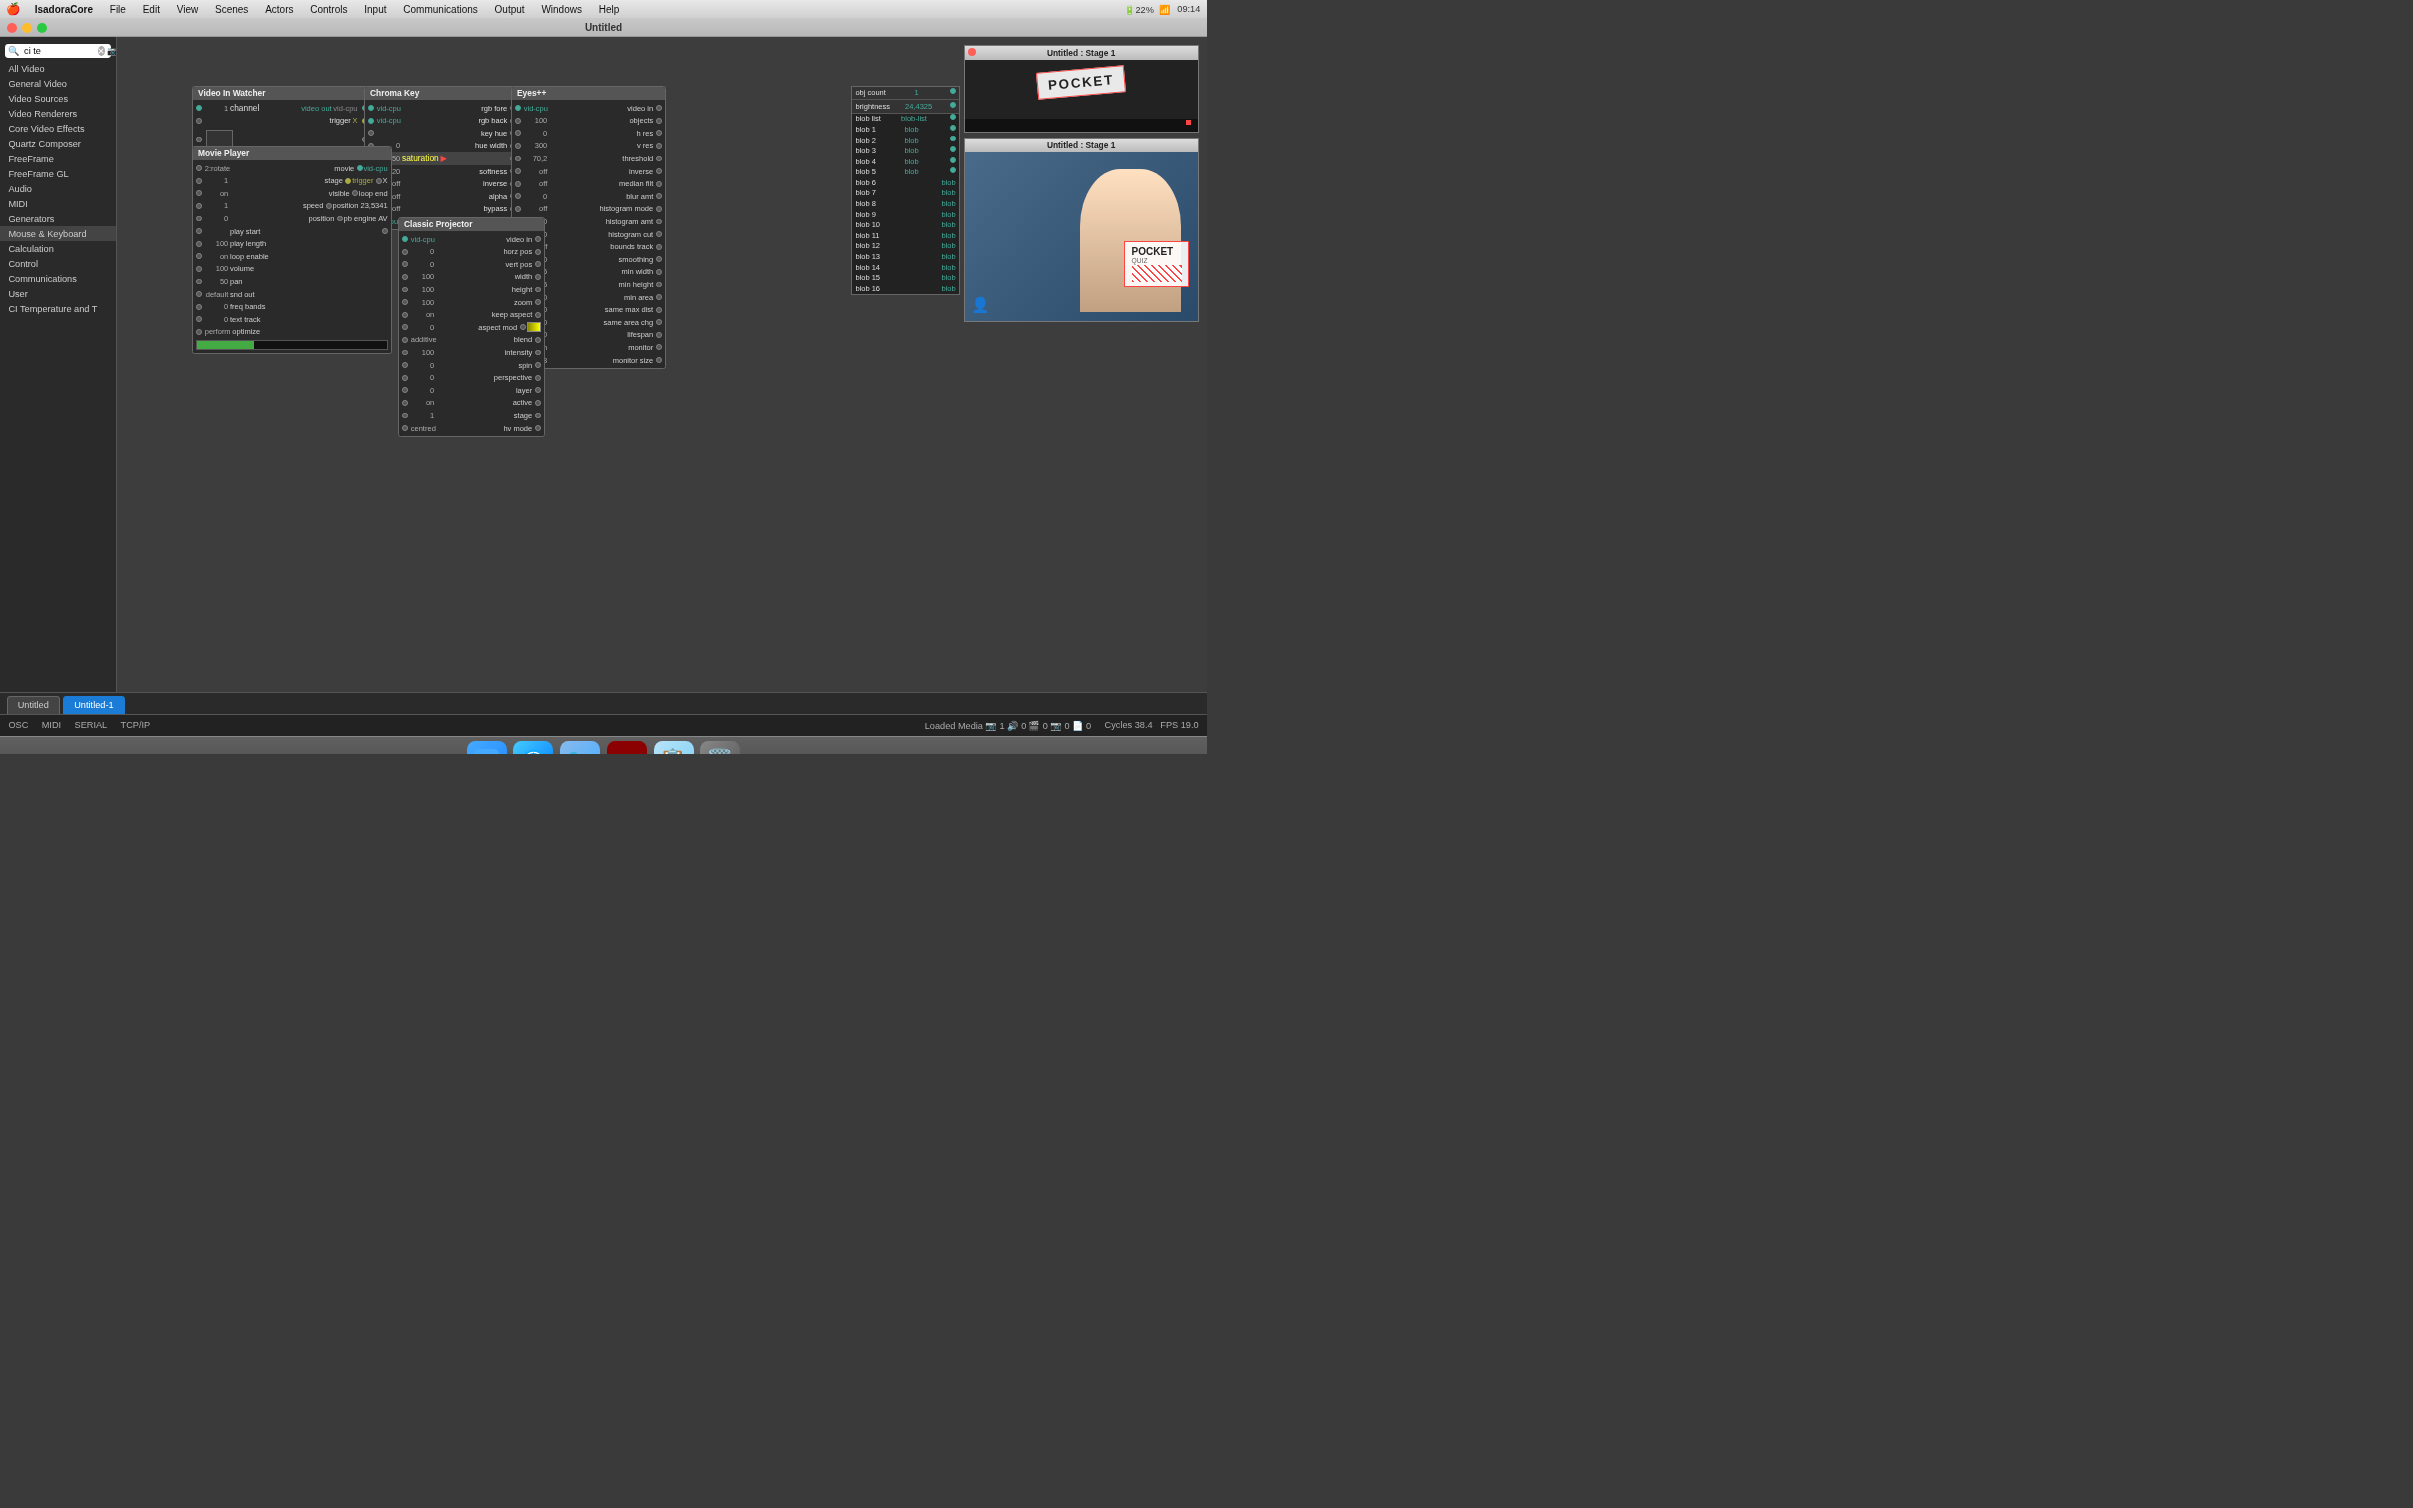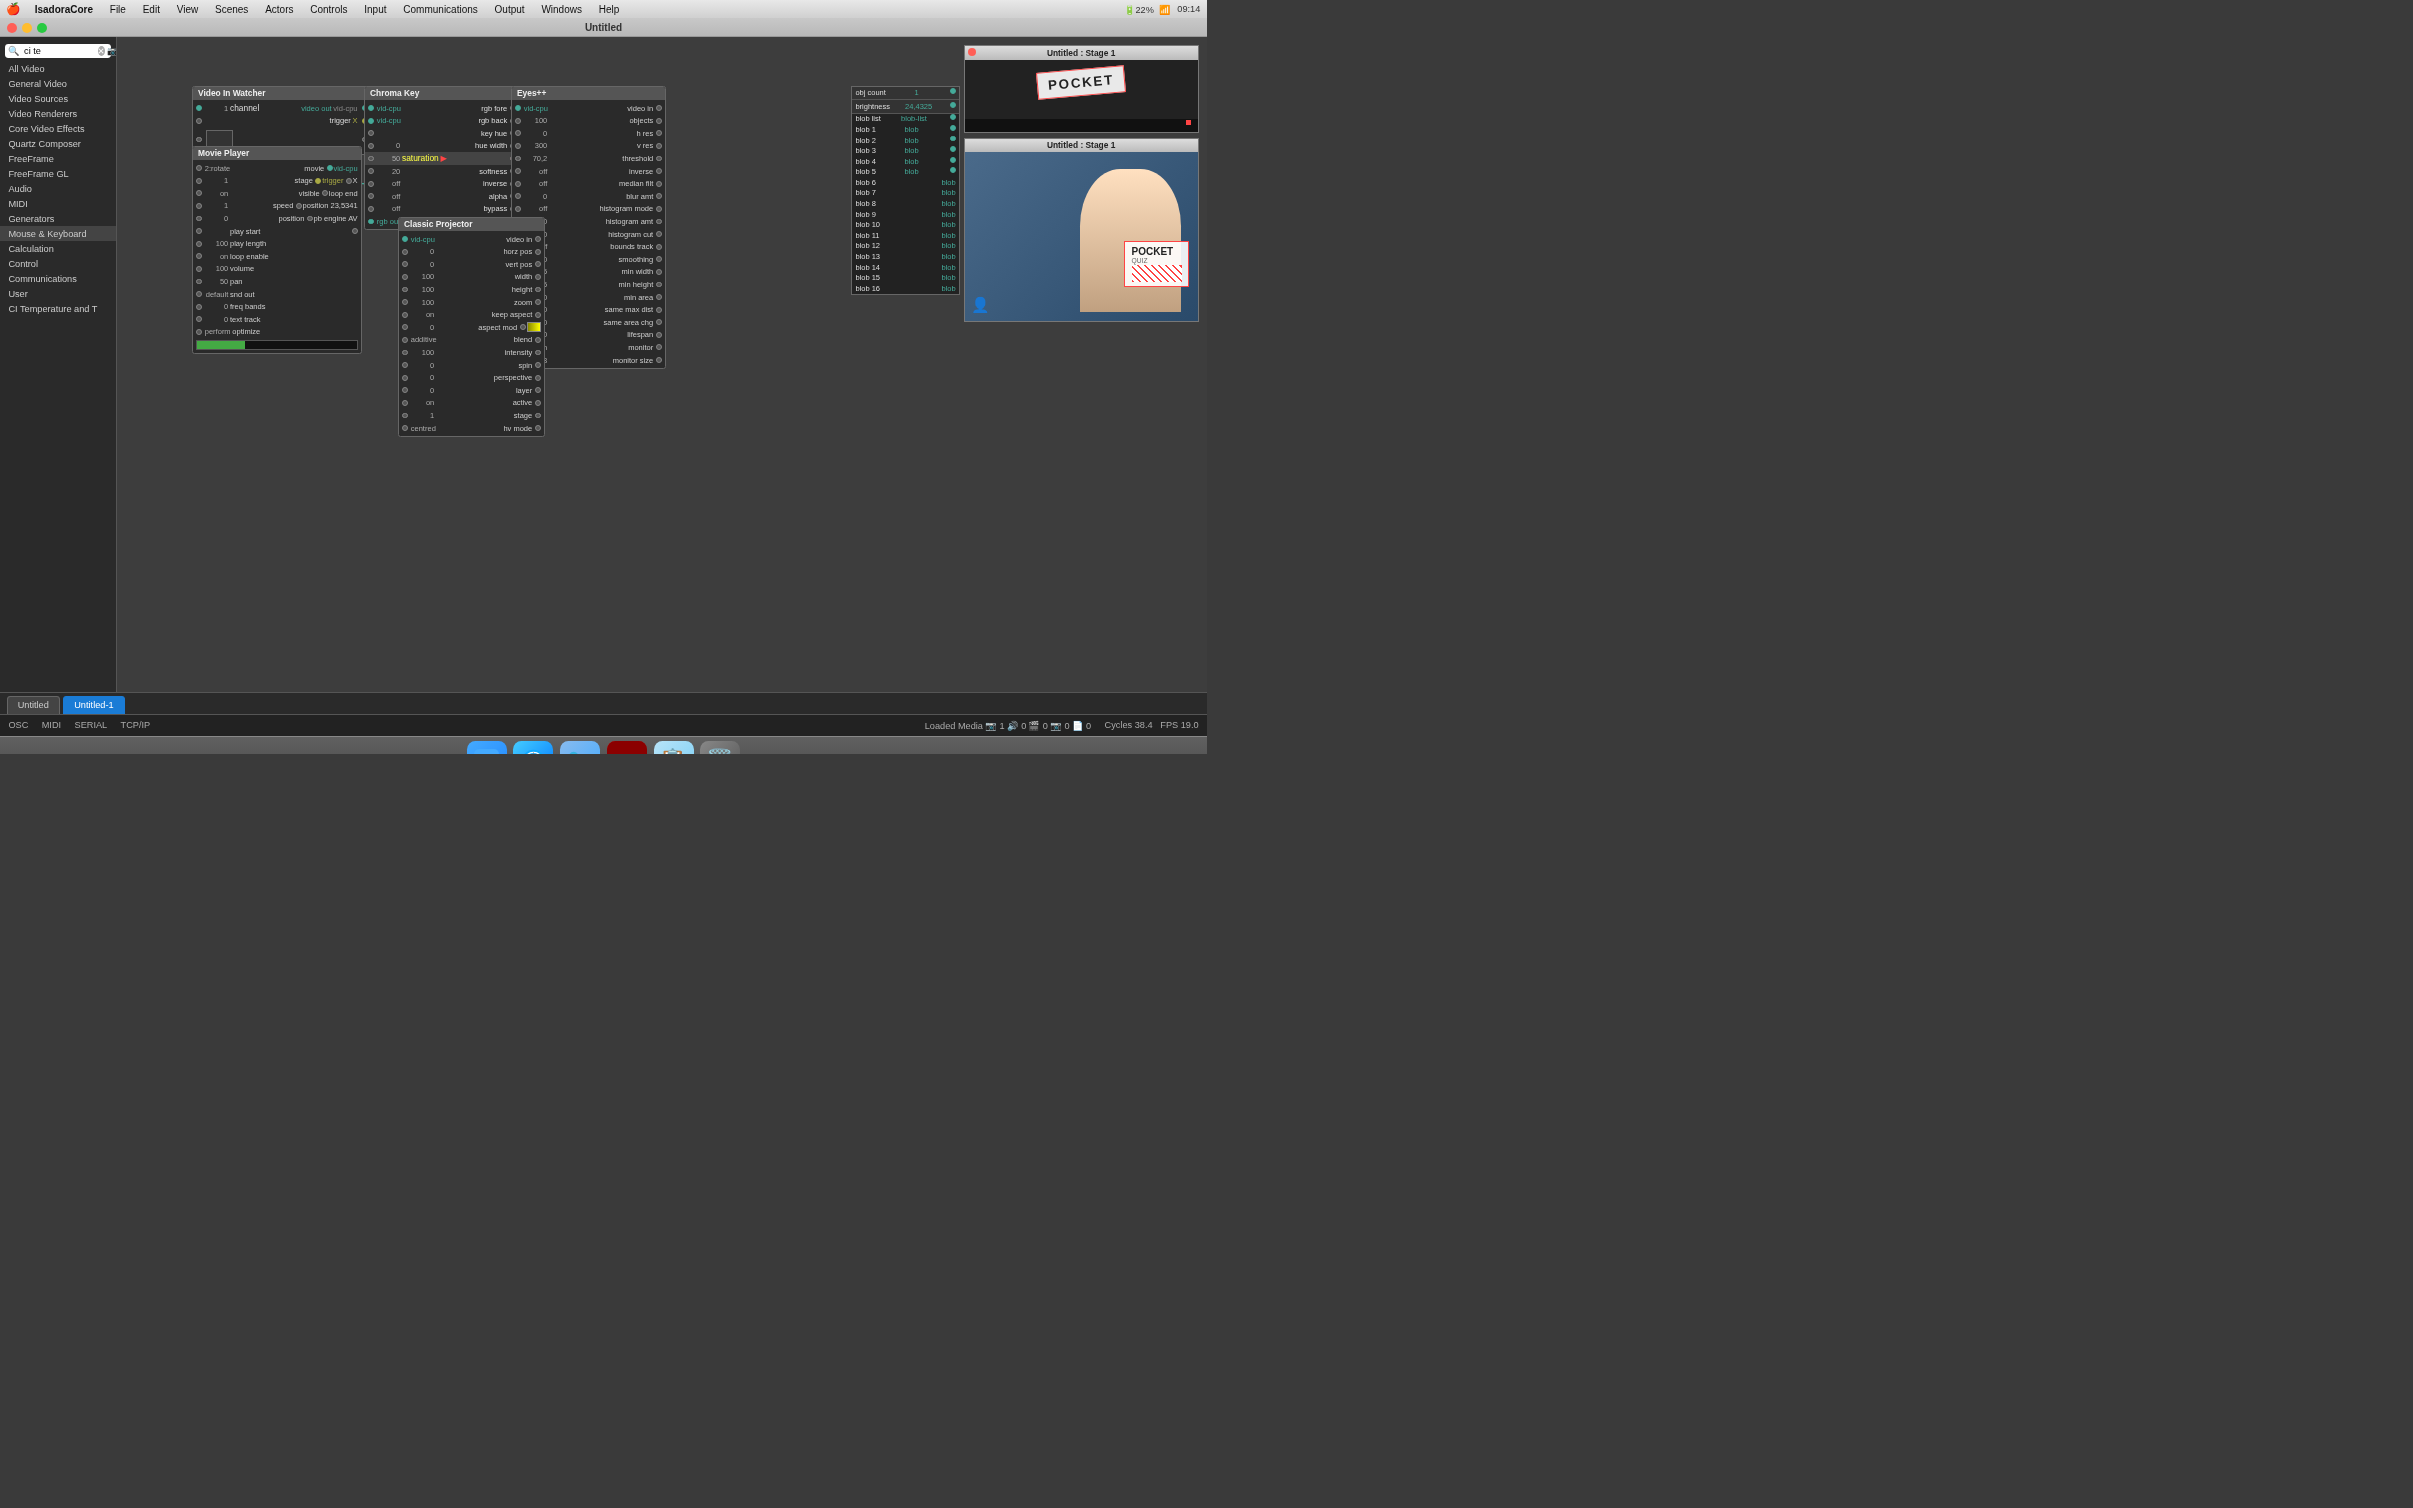--- a/index.html
+++ b/index.html
@@ -712,21 +712,21 @@
             <span class="port port-in"></span>
             <span class="val">3</span>
             <div class="row-right">
               <span style="font-size:7.5px;">monitor size</span>
               <span class="port port-out"></span>
             </div>
           </div>
       </div>
     </div>
 
-    <div class="node" id="node-movie" style="left:75px;top:109px;width:170px;">
+    <div class="node" id="node-movie" style="left:75px;top:109px;width:200px;">
       <div class="node-header">Movie Player</div>
       <div class="node-body">
         <div class="node-row">
             <span class="port port-in"></span>
             <span class="val">2:rotate</span>
             <div class="row-right">
               <span style="font-size:7.5px;">movie</span>
               <span class="port port-out port-green"></span>
               <span style="font-size:7.5px;color:#4a9;margin-left:0.8px;">vid-cpu</span>
             </div>

